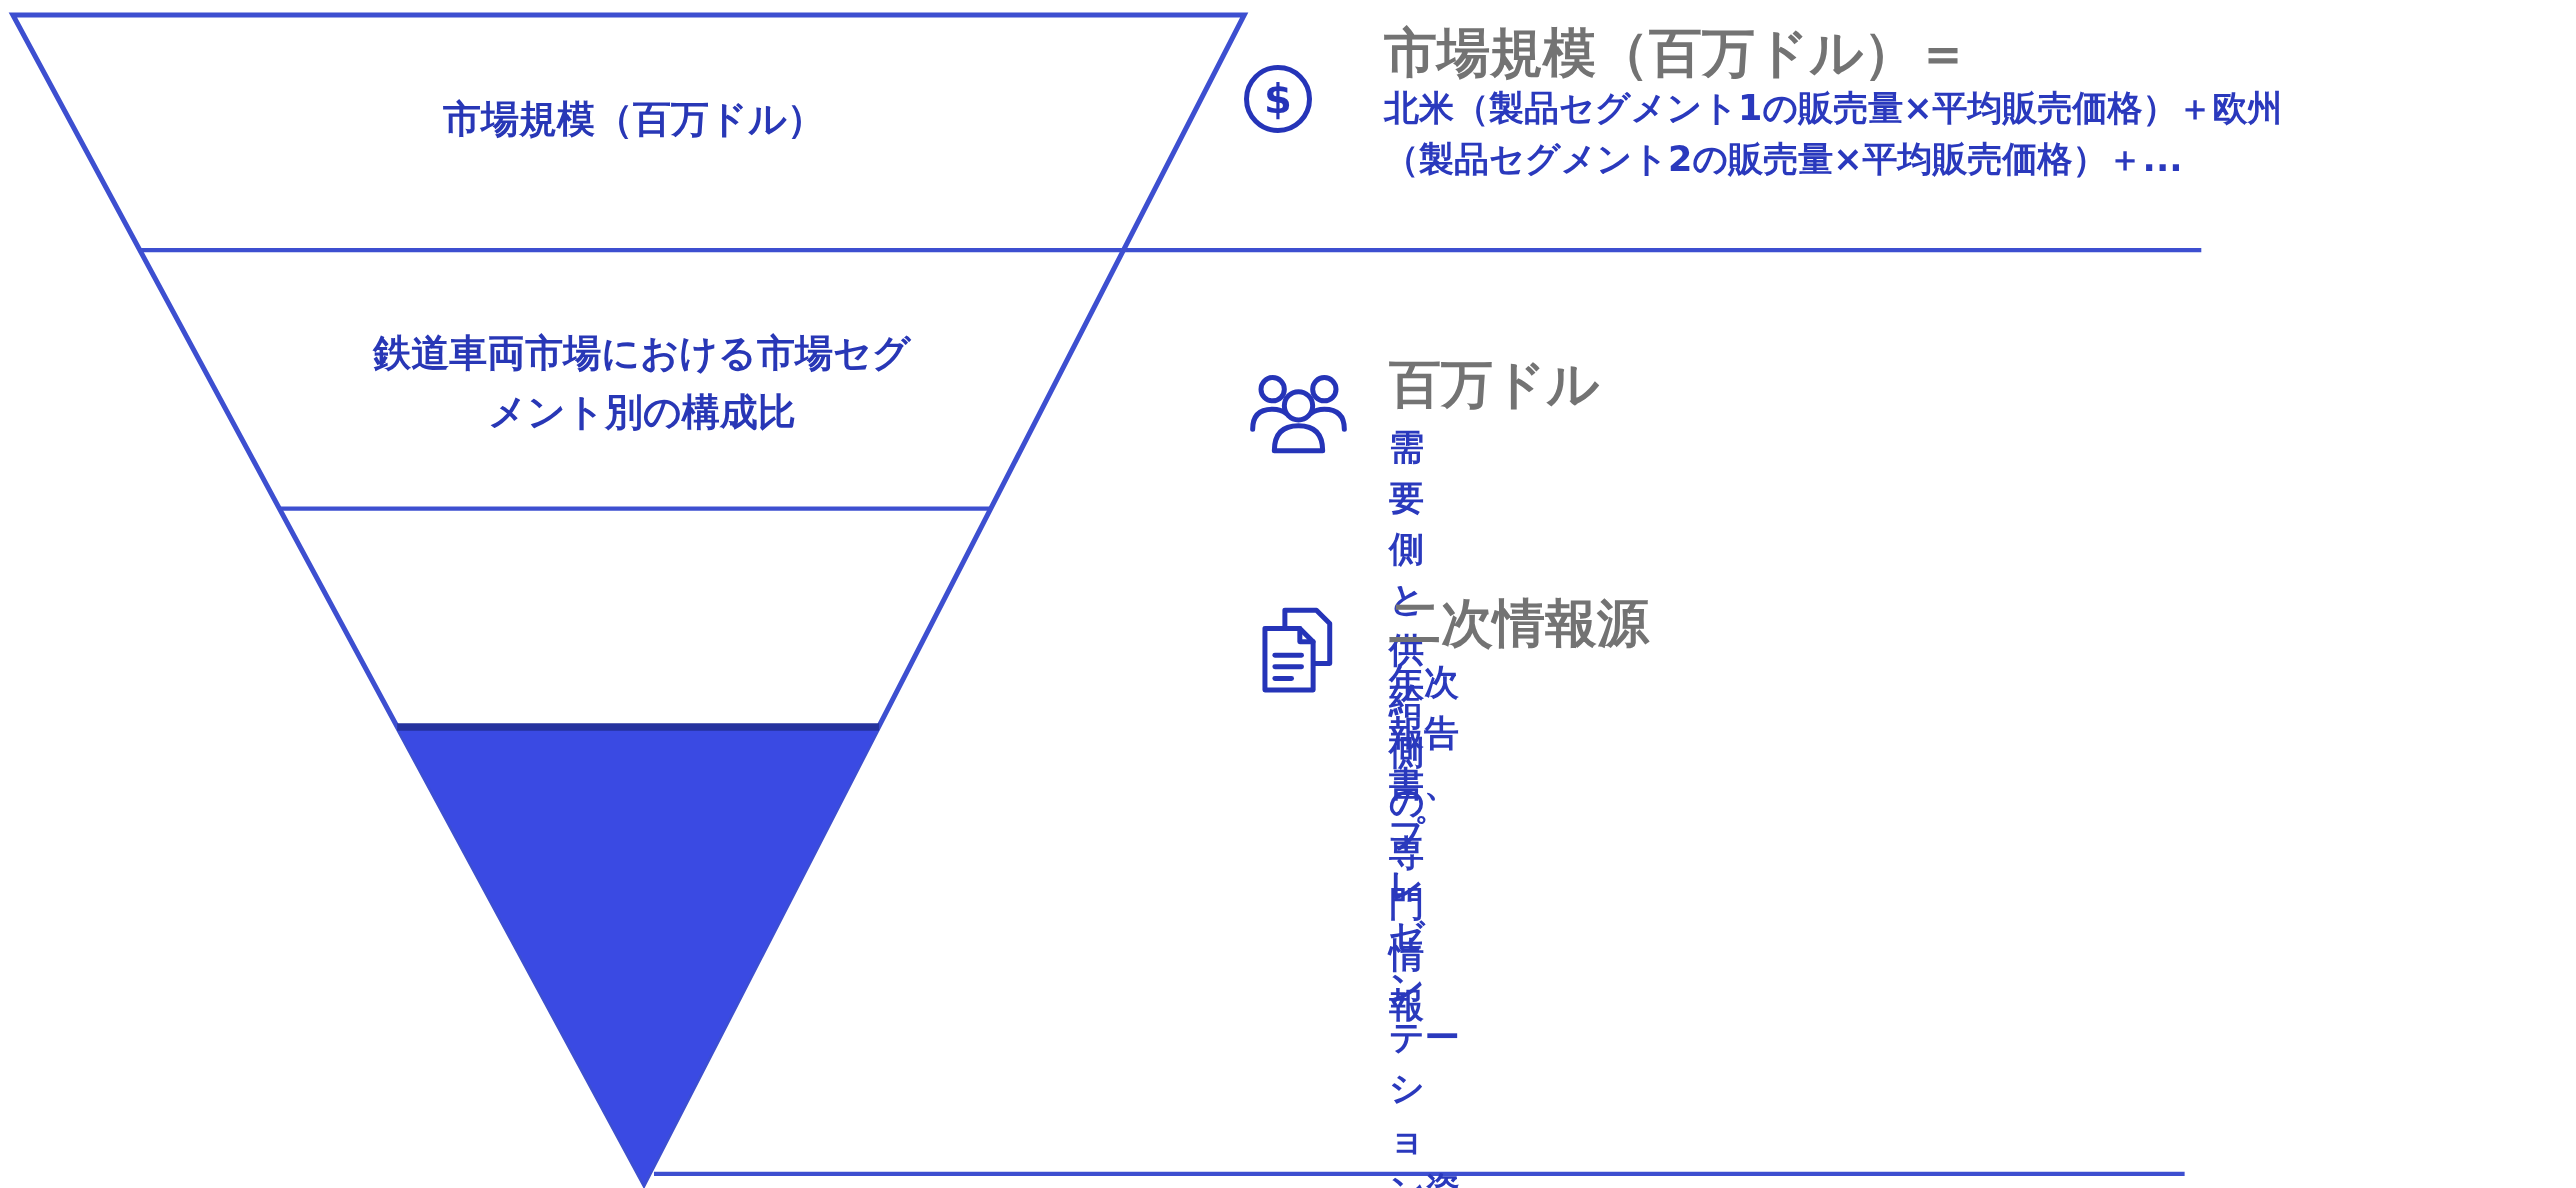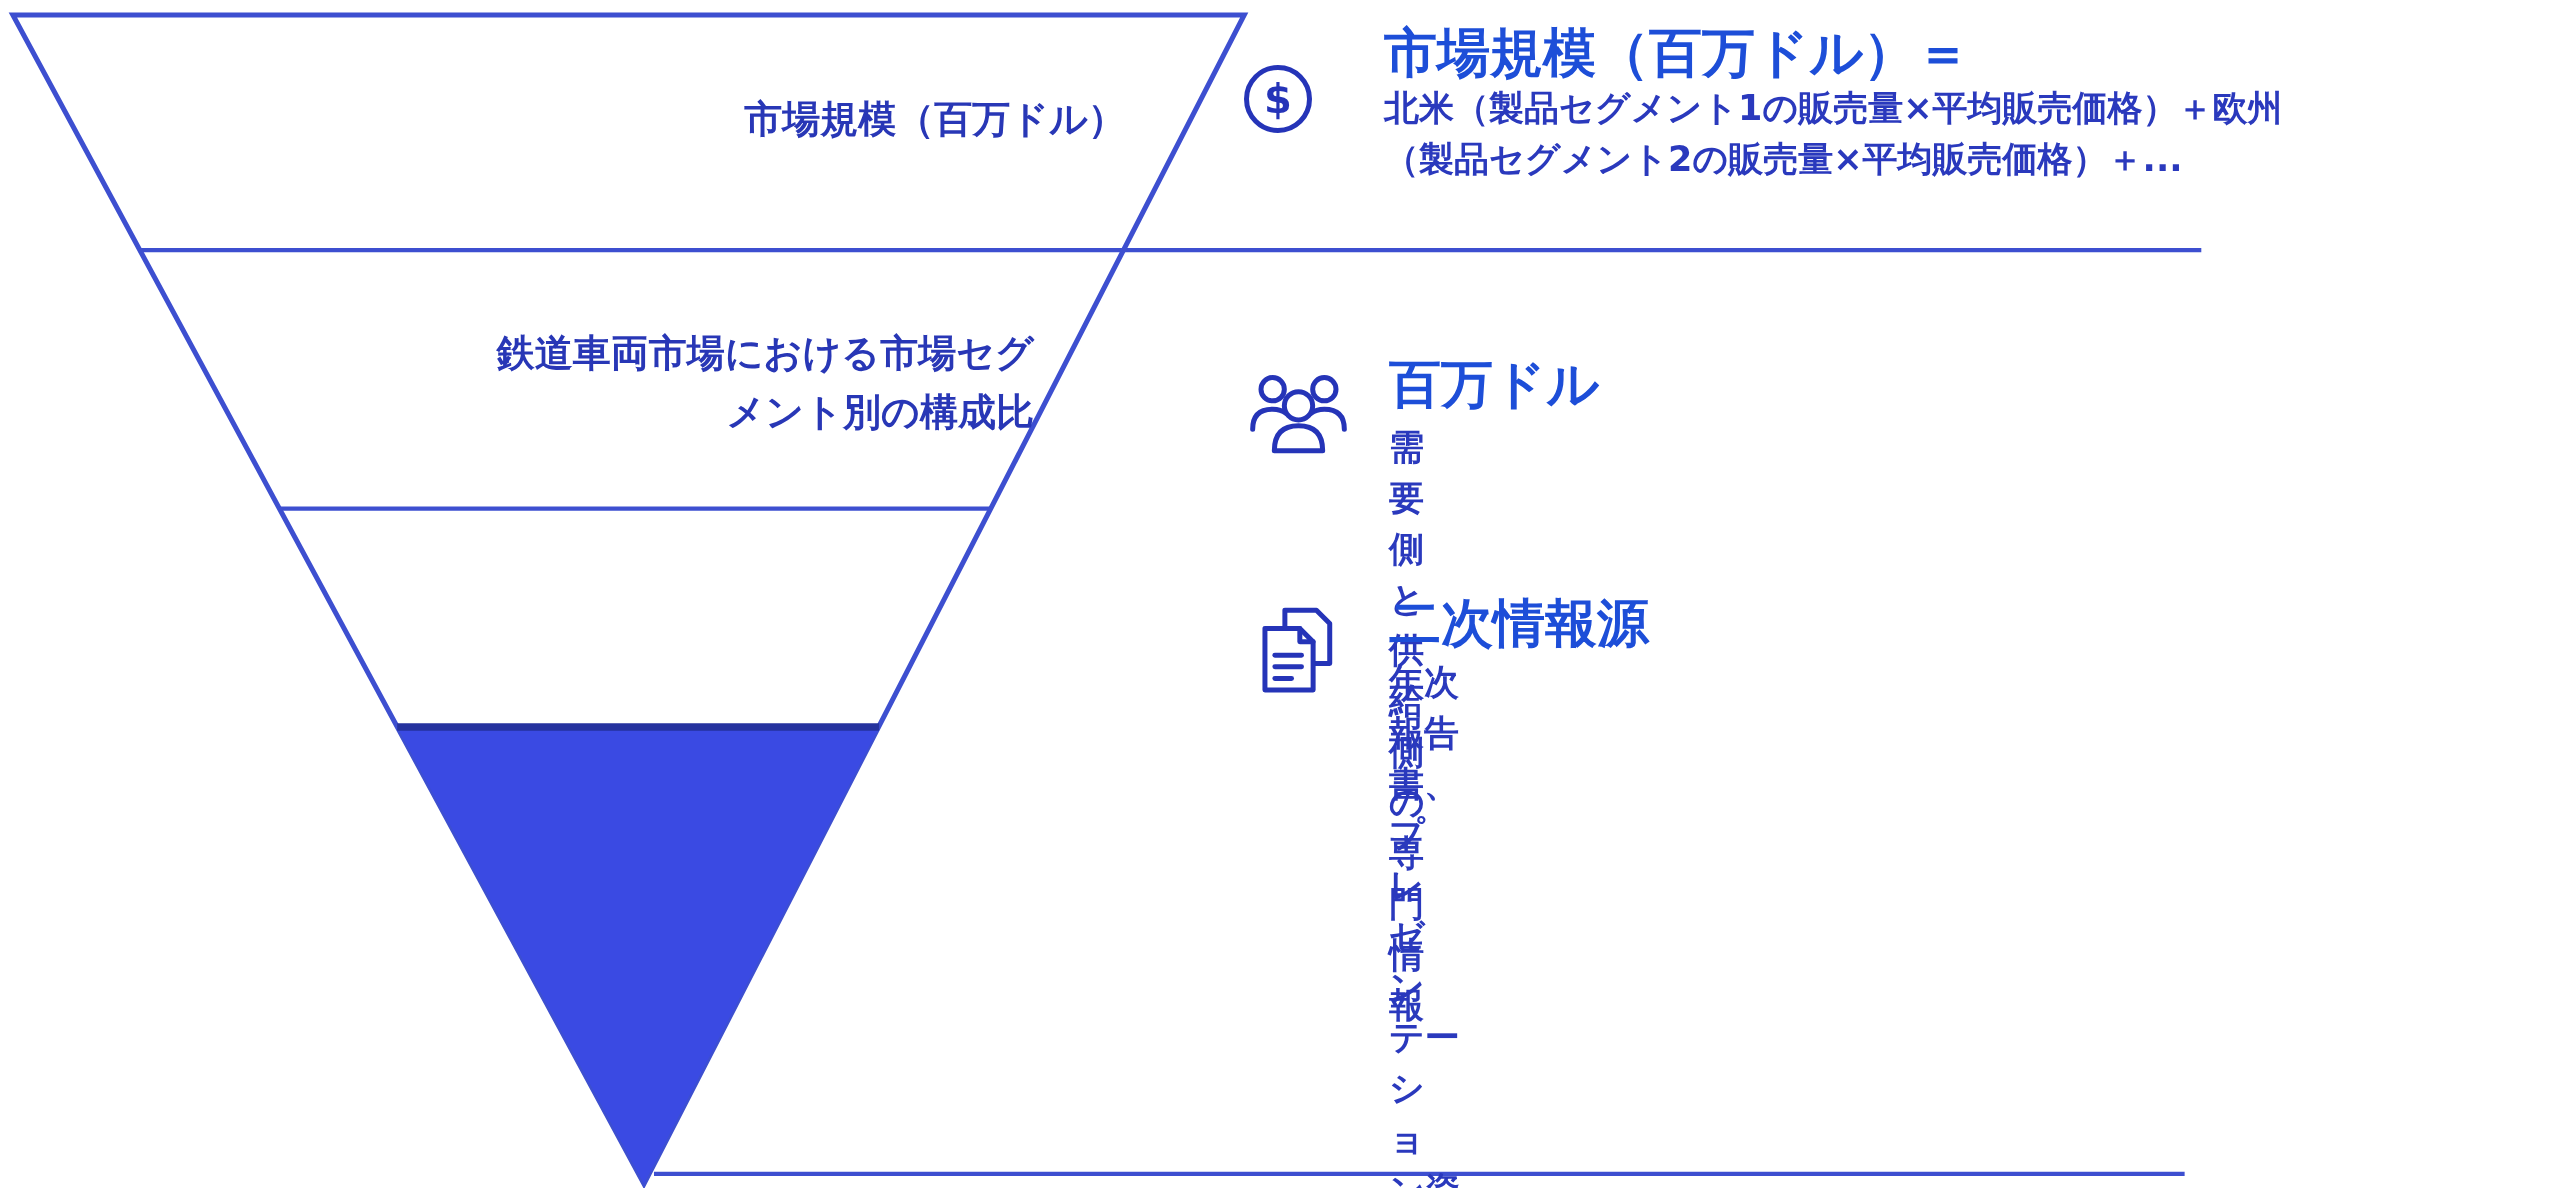--- a/index.html
+++ b/index.html
@@ -13,21 +13,21 @@
     background:#ffffff;
     overflow:hidden;
     color:#2534b8;
   }
 
   .shapes { position:absolute; left:0; top:0; width:2576px; height:1188px; }
 
   
   .flabel {
     position:absolute;
-    text-align:right;
+    text-align:center;
     font-weight:bold;
     white-space:pre-line;
     color:#2837b6;
     font-size:38px;
     line-height:1.55;
   }
   .flabel.lvl1 { left:142px;  top:90px;  width:984px; }
   .flabel.lvl2 { left:250px;  top:324px;  width:784px;  }
   .flabel.lvl3 { left:367px;  top:584px;  width:567px;  }
   .flabel.lvl4 {
@@ -43,21 +43,21 @@
     position:absolute; left:1244px; top:65px;
     width:68px; height:68px;
     border:5px solid #2534b8; border-radius:50%;
     display:flex; align-items:center; justify-content:center;
     font-size:40px; font-weight:bold; color:#2534b8;
   }
 
   .r-title {
     position:absolute;
     font-size:53px; font-weight:bold;
-    color:#1d4ed8; white-space:nowrap;
+    color:#737373; white-space:nowrap;
   }
   .r-body {
     position:absolute;
     font-size:35px; font-weight:bold;
     color:#2a39bd; white-space:pre-line;
     line-height:1.45;
   }
 
   .formula-title { left:1384px; top:18.3px; }
   .formula-body  { left:1384px; top:83px; width:1184px; white-space:pre-line; }

